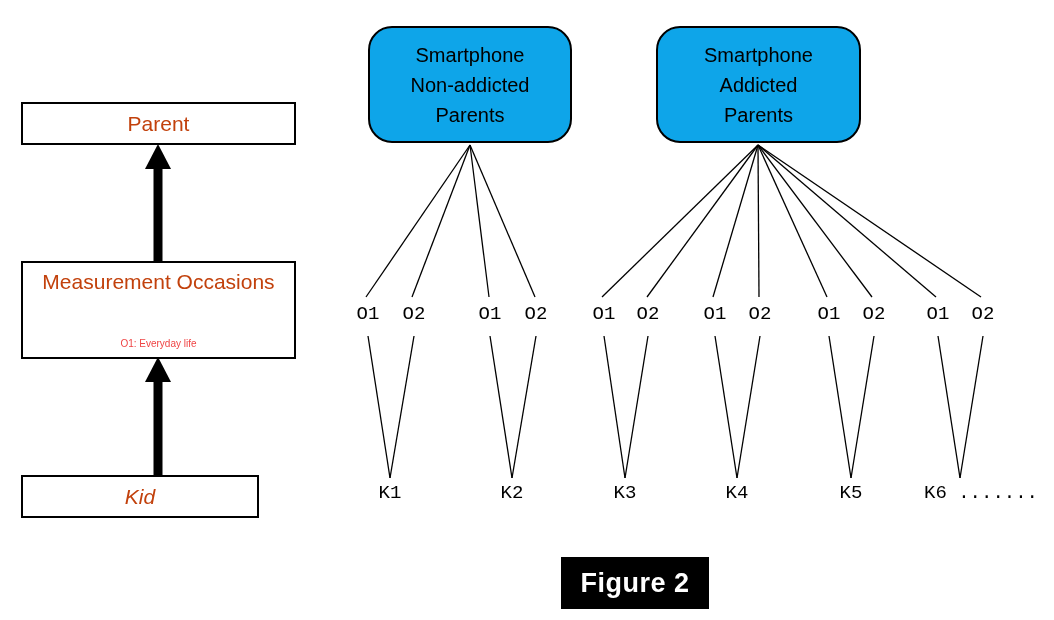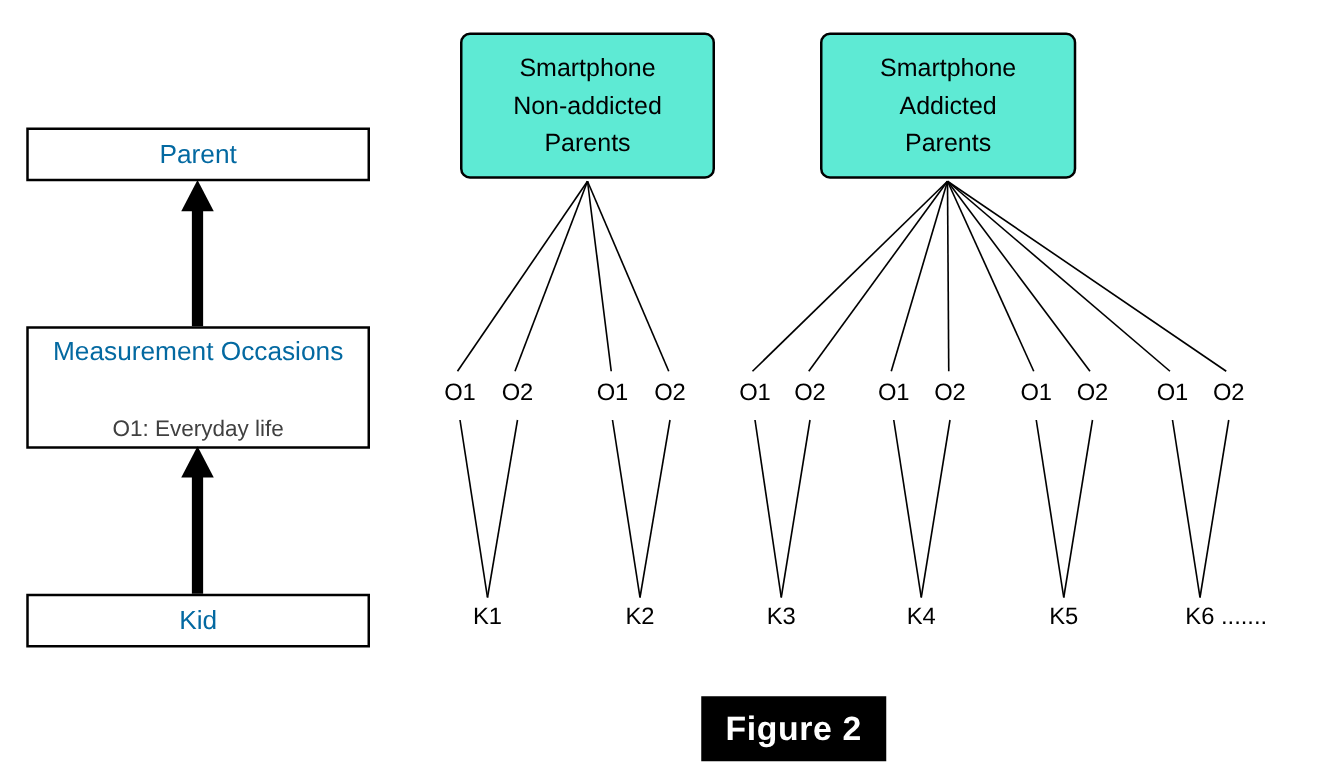--- a/index.html
+++ b/index.html
@@ -26,42 +26,42 @@
     background: #ffffff;
     display: flex;
     flex-direction: column;
     align-items: center;
     justify-content: center;
     text-align: center;
   }
   .rect-title {
     font-size: 21px;
     line-height: 26px;
-    color: #0369a1;
+    color: #c2410c;
     white-space: nowrap;
   }
   .rect-sub {
-    font-size: 18px;
+    font-size: 10px;
     line-height: 21px;
-    color: #404040;
+    color: #ef4444;
     white-space: nowrap;
     margin-top: 38px;
   }
   .box-parent { left: 21px;  top: 102px; width: 275px; height: 43px; }
   .box-meas   { left: 21px;  top: 261px; width: 275px; height: 98px; }
-  .box-kid    { left: 21px;  top: 475px; width: 275px; height: 43px; }
+  .box-kid    { left: 21px;  top: 475px; width: 238px; height: 43px; font-style: italic; }
   .meas-stack { padding-top: 2px; }
 
   
   .round-box {
     position: absolute;
     box-sizing: border-box;
     border: 2px solid #000000;
-    border-radius: 8px;
-    background: #5eead4;
+    border-radius: 24px;
+    background: #0ea5e9;
     display: flex;
     flex-direction: column;
     align-items: center;
     justify-content: center;
     text-align: center;
   }
   .round-line {
     font-size: 20px;
     line-height: 30px;
     white-space: nowrap;
@@ -72,20 +72,21 @@
 
   
   .node-label {
     position: absolute;
     font-size: 19px;
     line-height: 19px;
     white-space: nowrap;
     text-align: center;
     transform: translateX(-50%);
     color: #000000;
+    font-family: Liberation Mono, monospace;
   }
   .o-label { top: 305px; }
   .k-label { top: 484px; }
 
   
   .edge-layer {
     position: absolute;
     left: 0;
     top: 0;
     width: 1054px;

